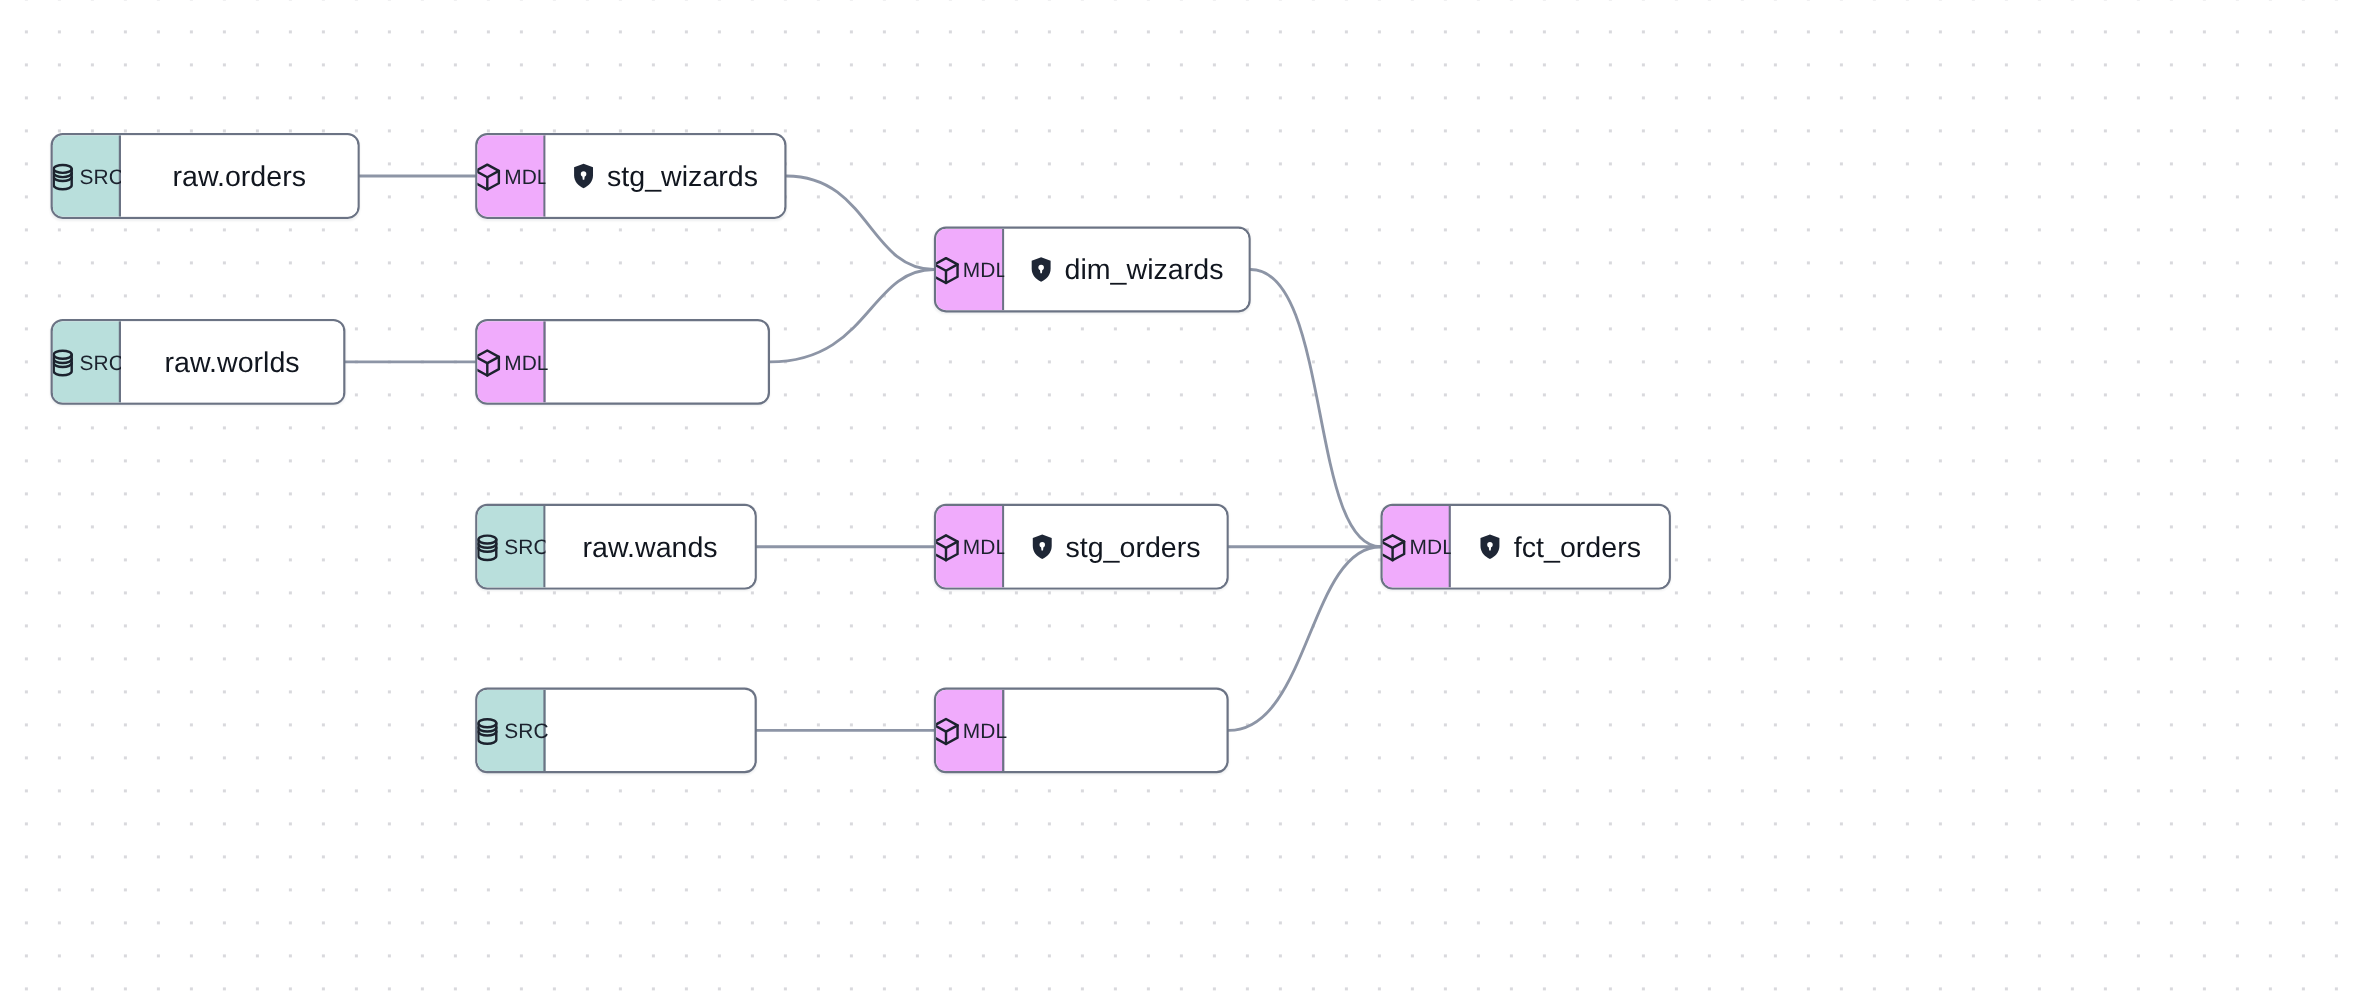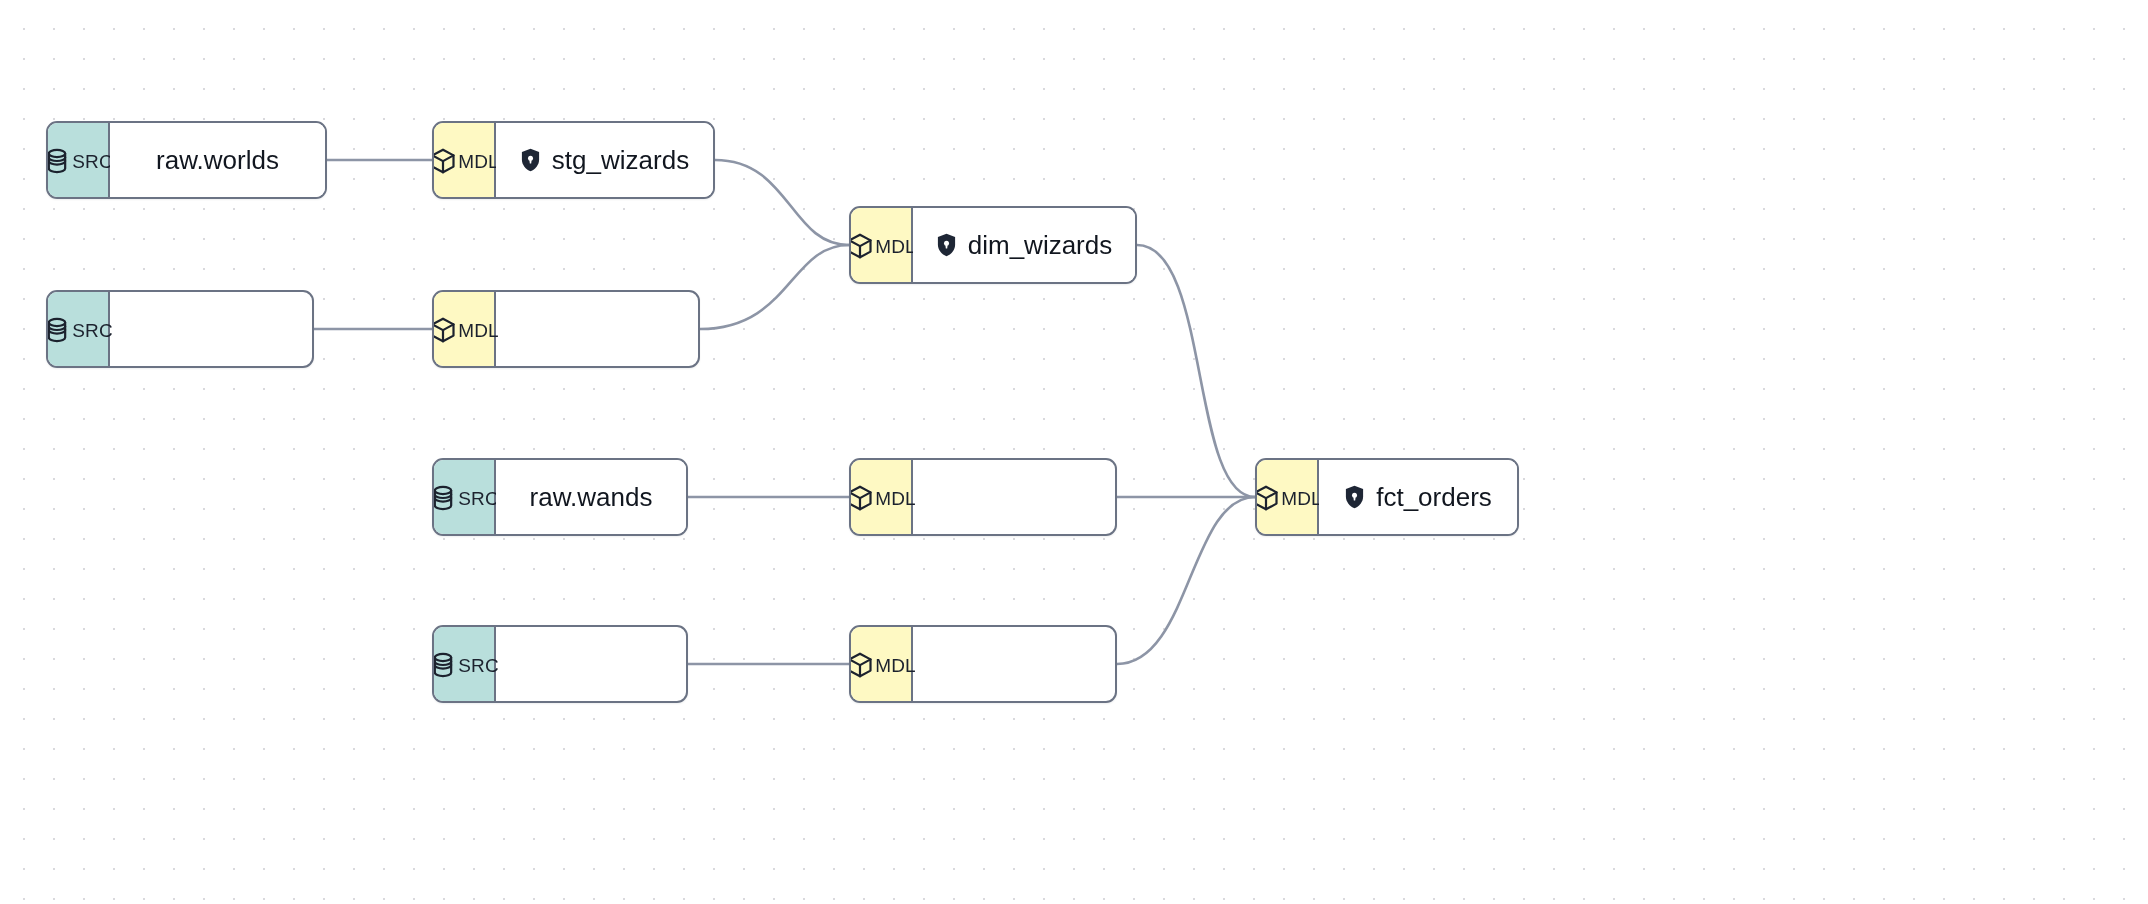--- a/index.html
+++ b/index.html
@@ -62,21 +62,21 @@
     flex-direction: row;
     align-items: center;
     justify-content: center;
     gap: 1px;
     border-right: 2.2px solid #6b7384;
     box-sizing: border-box;
     padding-top: 2px;
   }
 
   .badge-src { background: #b9dfdc; }
-  .badge-mdl { background: #fef9c3; }
+  .badge-mdl { background: #f0abfc; }
 
   .badge-icon {
     display: block;
     width: 28px;
     height: 28px;
     line-height: 0;
   }
   .badge-icon svg { display: block; }
 
   .badge-text {
@@ -139,34 +139,37 @@
             <svg viewBox="0 0 24 24" width="28" height="28" fill="none" stroke="#1c222e" stroke-width="1.9" stroke-linecap="round" stroke-linejoin="round">
               <ellipse cx="12" cy="5.6" rx="7" ry="3.1"></ellipse>
               <path d="M5 5.6 V18.4 C5 20.1 8.1 21.5 12 21.5 C15.9 21.5 19 20.1 19 18.4 V5.6"></path>
               <path d="M5 12 C5 13.7 8.1 15.1 12 15.1 C15.9 15.1 19 13.7 19 12"></path>
               <path d="M5 8.9 C5 10.6 8.1 12 12 12 C15.9 12 19 10.6 19 8.9"></path>
             </svg>
           </span>
           <span class="badge-text">SRC</span>
         </div>
         <div class="node-body">
-          <span class="node-label">raw.worlds</span>
+          <span class="node-label">raw.orders</span>
         </div>
       </div>
       <div class="node" style="left: 46px; top: 290px; width: 268px;">
         <div class="node-badge badge-src">
           <span class="badge-icon">
             <svg viewBox="0 0 24 24" width="28" height="28" fill="none" stroke="#1c222e" stroke-width="1.9" stroke-linecap="round" stroke-linejoin="round">
               <ellipse cx="12" cy="5.6" rx="7" ry="3.1"></ellipse>
               <path d="M5 5.6 V18.4 C5 20.1 8.1 21.5 12 21.5 C15.9 21.5 19 20.1 19 18.4 V5.6"></path>
               <path d="M5 12 C5 13.7 8.1 15.1 12 15.1 C15.9 15.1 19 13.7 19 12"></path>
               <path d="M5 8.9 C5 10.6 8.1 12 12 12 C15.9 12 19 10.6 19 8.9"></path>
             </svg>
           </span>
           <span class="badge-text">SRC</span>
+        </div>
+        <div class="node-body">
+          <span class="node-label">raw.worlds</span>
         </div>
       </div>
       <div class="node" style="left: 432px; top: 458px; width: 256px;">
         <div class="node-badge badge-src">
           <span class="badge-icon">
             <svg viewBox="0 0 24 24" width="28" height="28" fill="none" stroke="#1c222e" stroke-width="1.9" stroke-linecap="round" stroke-linejoin="round">
               <ellipse cx="12" cy="5.6" rx="7" ry="3.1"></ellipse>
               <path d="M5 5.6 V18.4 C5 20.1 8.1 21.5 12 21.5 C15.9 21.5 19 20.1 19 18.4 V5.6"></path>
               <path d="M5 12 C5 13.7 8.1 15.1 12 15.1 C15.9 15.1 19 13.7 19 12"></path>
               <path d="M5 8.9 C5 10.6 8.1 12 12 12 C15.9 12 19 10.6 19 8.9"></path>
@@ -229,72 +232,82 @@
         <div class="node-badge badge-mdl">
           <span class="badge-icon">
             <svg viewBox="0 0 24 24" width="28" height="28" fill="none" stroke="#1c222e" stroke-width="1.9" stroke-linecap="round" stroke-linejoin="round">
               <path d="M12 2.3 L21 7.2 V16.8 L12 21.7 L3 16.8 V7.2 Z"></path>
               <path d="M3 7.2 L12 12.1 L21 7.2"></path>
               <path d="M12 12.1 V21.7"></path>
             </svg>
           </span>
           <span class="badge-text">MDL</span>
         </div>
-      </div>
-      <div class="node" style="left: 849px; top: 625px; width: 268px;">
-        <div class="node-badge badge-mdl">
-          <span class="badge-icon">
-            <svg viewBox="0 0 24 24" width="28" height="28" fill="none" stroke="#1c222e" stroke-width="1.9" stroke-linecap="round" stroke-linejoin="round">
-              <path d="M12 2.3 L21 7.2 V16.8 L12 21.7 L3 16.8 V7.2 Z"></path>
-              <path d="M3 7.2 L12 12.1 L21 7.2"></path>
-              <path d="M12 12.1 V21.7"></path>
-            </svg>
-          </span>
-          <span class="badge-text">MDL</span>
-        </div>
-      </div>
-      <div class="node" style="left: 849px; top: 206px; width: 288px;">
-        <div class="node-badge badge-mdl">
-          <span class="badge-icon">
-            <svg viewBox="0 0 24 24" width="28" height="28" fill="none" stroke="#1c222e" stroke-width="1.9" stroke-linecap="round" stroke-linejoin="round">
-              <path d="M12 2.3 L21 7.2 V16.8 L12 21.7 L3 16.8 V7.2 Z"></path>
-              <path d="M3 7.2 L12 12.1 L21 7.2"></path>
-              <path d="M12 12.1 V21.7"></path>
-            </svg>
-          </span>
-          <span class="badge-text">MDL</span>
-        </div>
         <div class="node-body">
           <span class="shield-icon">
             <svg viewBox="0 0 20 24" width="21" height="24">
               <path d="M10 0.8 L18.6 4.1 V11.4 C18.6 16.9 14.8 21.2 10 23.2 C5.2 21.2 1.4 16.9 1.4 11.4 V4.1 Z" fill="#1e2635"></path>
               <circle cx="10" cy="10.2" r="2.5" fill="#ffffff"></circle>
               <path d="M8.7 10.2 H11.3 L10.7 15.4 H9.3 Z" fill="#ffffff"></path>
             </svg>
           </span>
-          <span class="node-label">dim_wizards</span>
-        </div>
-      </div>
-      <div class="node" style="left: 1255px; top: 458px; width: 264px;">
+          <span class="node-label">stg_orders</span>
+        </div>
+      </div>
+      <div class="node" style="left: 849px; top: 625px; width: 268px;">
+        <div class="node-badge badge-mdl">
+          <span class="badge-icon">
+            <svg viewBox="0 0 24 24" width="28" height="28" fill="none" stroke="#1c222e" stroke-width="1.9" stroke-linecap="round" stroke-linejoin="round">
+              <path d="M12 2.3 L21 7.2 V16.8 L12 21.7 L3 16.8 V7.2 Z"></path>
+              <path d="M3 7.2 L12 12.1 L21 7.2"></path>
+              <path d="M12 12.1 V21.7"></path>
+            </svg>
+          </span>
+          <span class="badge-text">MDL</span>
+        </div>
+      </div>
+      <div class="node" style="left: 849px; top: 206px; width: 288px;">
         <div class="node-badge badge-mdl">
           <span class="badge-icon">
             <svg viewBox="0 0 24 24" width="28" height="28" fill="none" stroke="#1c222e" stroke-width="1.9" stroke-linecap="round" stroke-linejoin="round">
               <path d="M12 2.3 L21 7.2 V16.8 L12 21.7 L3 16.8 V7.2 Z"></path>
               <path d="M3 7.2 L12 12.1 L21 7.2"></path>
               <path d="M12 12.1 V21.7"></path>
             </svg>
           </span>
           <span class="badge-text">MDL</span>
         </div>
         <div class="node-body">
           <span class="shield-icon">
             <svg viewBox="0 0 20 24" width="21" height="24">
               <path d="M10 0.8 L18.6 4.1 V11.4 C18.6 16.9 14.8 21.2 10 23.2 C5.2 21.2 1.4 16.9 1.4 11.4 V4.1 Z" fill="#1e2635"></path>
               <circle cx="10" cy="10.2" r="2.5" fill="#ffffff"></circle>
               <path d="M8.7 10.2 H11.3 L10.7 15.4 H9.3 Z" fill="#ffffff"></path>
             </svg>
           </span>
+          <span class="node-label">dim_wizards</span>
+        </div>
+      </div>
+      <div class="node" style="left: 1255px; top: 458px; width: 264px;">
+        <div class="node-badge badge-mdl">
+          <span class="badge-icon">
+            <svg viewBox="0 0 24 24" width="28" height="28" fill="none" stroke="#1c222e" stroke-width="1.9" stroke-linecap="round" stroke-linejoin="round">
+              <path d="M12 2.3 L21 7.2 V16.8 L12 21.7 L3 16.8 V7.2 Z"></path>
+              <path d="M3 7.2 L12 12.1 L21 7.2"></path>
+              <path d="M12 12.1 V21.7"></path>
+            </svg>
+          </span>
+          <span class="badge-text">MDL</span>
+        </div>
+        <div class="node-body">
+          <span class="shield-icon">
+            <svg viewBox="0 0 20 24" width="21" height="24">
+              <path d="M10 0.8 L18.6 4.1 V11.4 C18.6 16.9 14.8 21.2 10 23.2 C5.2 21.2 1.4 16.9 1.4 11.4 V4.1 Z" fill="#1e2635"></path>
+              <circle cx="10" cy="10.2" r="2.5" fill="#ffffff"></circle>
+              <path d="M8.7 10.2 H11.3 L10.7 15.4 H9.3 Z" fill="#ffffff"></path>
+            </svg>
+          </span>
           <span class="node-label">fct_orders</span>
         </div>
       </div>
     </div>
 
 </div>
 
 </body></html>

